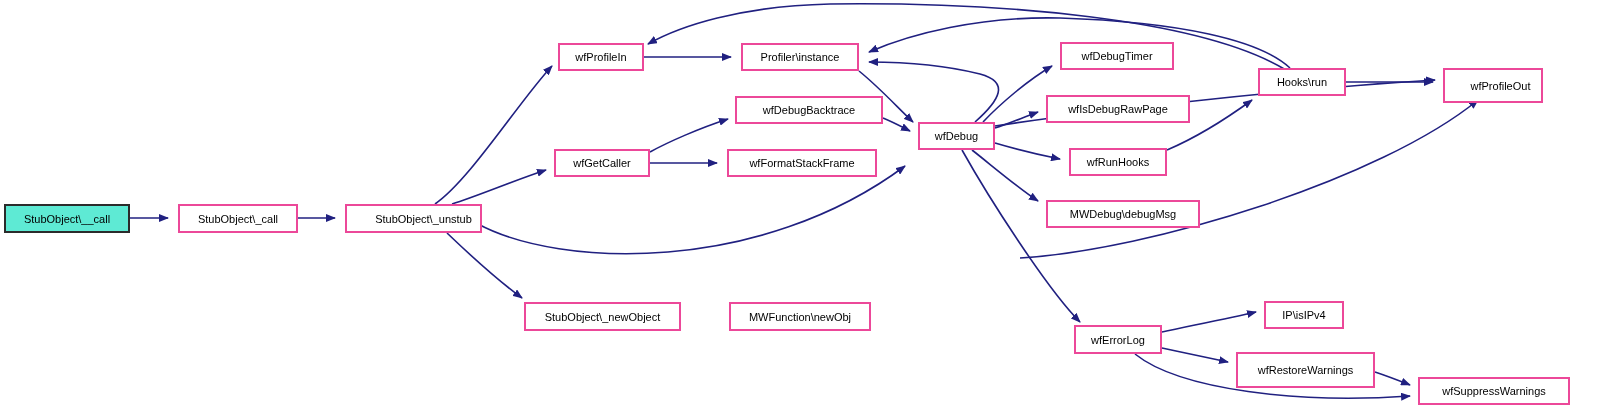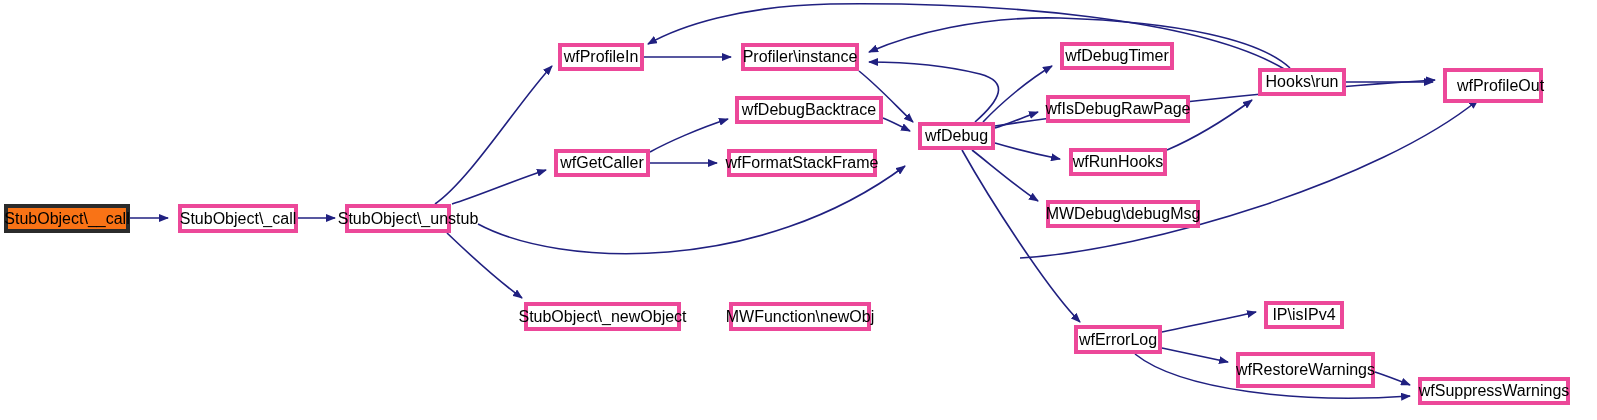--- a/index.html
+++ b/index.html
@@ -1,25 +1,25 @@
 <!DOCTYPE html>
 <html><head>
 <meta charset="utf-8">
 <style>
   html,body{margin:0;padding:0;background:#ffffff;}
   body{width:1597px;height:420px;overflow:hidden;
        font-family:"Liberation Sans","DejaVu Sans",sans-serif;}
   #graph{position:relative;width:1597px;height:420px;background:#ffffff;}
   #edges{position:absolute;left:0;top:0;width:1597px;height:420px;}
   .node{position:absolute;box-sizing:border-box;
-        border:4px solid #ec4899;background:#ffffff;
+        border:2px solid #ec4899;background:#ffffff;
         display:flex;align-items:center;justify-content:center;
-        font-size:16px;color:#000000;white-space:nowrap;
+        font-size:11px;color:#000000;white-space:nowrap;
         letter-spacing:0px;}
-  .node.root{background:#f97316;border-color:#2b2b2b;}
+  .node.root{background:#5eead4;border-color:#2b2b2b;}
   .node span{pointer-events:none;}
 </style>
 </head>
 <body>
 
 <div id="graph">
   <svg id="edges" viewBox="0 0 1597 420" xmlns="http://www.w3.org/2000/svg">
     <defs>
       <marker id="arrow" markerWidth="10" markerHeight="8" refX="9" refY="4" orient="auto" markerUnits="userSpaceOnUse">
         <path d="M0,0 L10,4 L0,8 z" fill="#202080"></path>
@@ -54,21 +54,21 @@
         <path d="M1375,372 C1390,377 1400,381 1410,385" marker-end="url(#arrow)"></path>
         <path d="M1020,258 C1150,250 1380,180 1478,100" marker-end="url(#arrow)"></path>
       </g>
   </svg>
 <div class="node root" style="left: 4px; top: 204px; width: 126px; height: 29px;">
       <span>StubObject\__call</span>
     </div>
     <div class="node" style="left: 178px; top: 204px; width: 120px; height: 29px;">
       <span>StubObject\_call</span>
     </div>
-    <div class="node" style="left: 345px; top: 204px; width: 106px; height: 29px; padding-left: 20px;">
+    <div class="node" style="left: 345px; top: 204px; width: 137px; height: 29px; padding-left: 20px;">
       <span>StubObject\_unstub</span>
     </div>
     <div class="node" style="left: 558px; top: 43px; width: 86px; height: 28px;">
       <span>wfProfileIn</span>
     </div>
     <div class="node" style="left: 741px; top: 43px; width: 118px; height: 28px;">
       <span>Profiler\instance</span>
     </div>
     <div class="node" style="left: 735px; top: 96px; width: 148px; height: 28px;">
       <span>wfDebugBacktrace</span>

